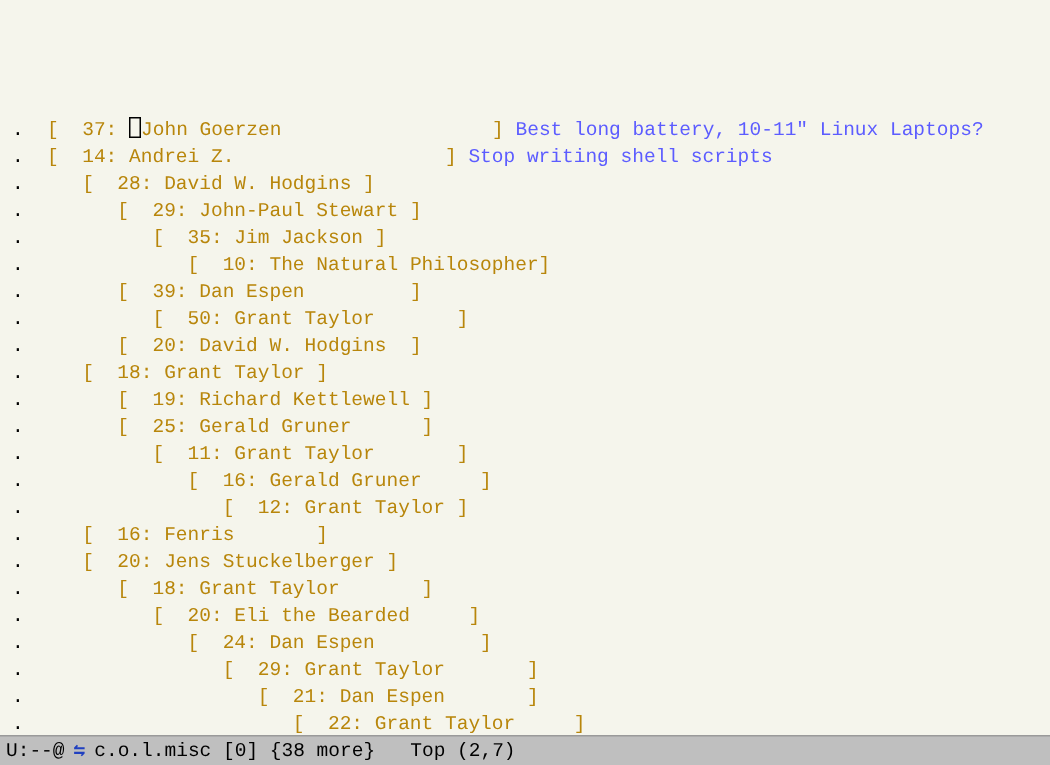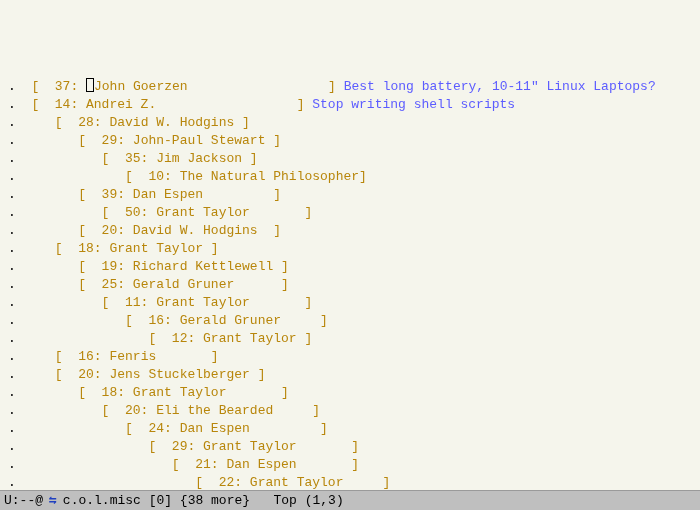--- a/index.html
+++ b/index.html
@@ -52,18 +52,18 @@
 
 
 
 <div id="summary"><div class="row"><span class="mark">.  </span><span class="lbr">[  37: </span><span class="cursor"></span><span class="author">John Goerzen                 </span><span class="lbr"> ] </span><span class="subj">Best long battery, 10-11" Linux Laptops?</span></div><div class="row"><span class="mark">.  </span><span class="lbr">[  14: </span><span class="author">Andrei Z.                 </span><span class="lbr"> ] </span><span class="subj">Stop writing shell scripts</span></div><div class="row"><span class="mark">.  </span><span class="lbr">   [  28: </span><span class="author">David W. Hodgins</span><span class="lbr"> ] </span></div><div class="row"><span class="mark">.  </span><span class="lbr">      [  29: </span><span class="author">John-Paul Stewart</span><span class="lbr"> ] </span></div><div class="row"><span class="mark">.  </span><span class="lbr">         [  35: </span><span class="author">Jim Jackson</span><span class="lbr"> ] </span></div><div class="row"><span class="mark">.  </span><span class="lbr">            [  10: </span><span class="author">The Natural Philosopher</span><span class="lbr">]</span></div><div class="row"><span class="mark">.  </span><span class="lbr">      [  39: </span><span class="author">Dan Espen        </span><span class="lbr"> ] </span></div><div class="row"><span class="mark">.  </span><span class="lbr">         [  50: </span><span class="author">Grant Taylor      </span><span class="lbr"> ] </span></div><div class="row"><span class="mark">.  </span><span class="lbr">      [  20: </span><span class="author">David W. Hodgins </span><span class="lbr"> ] </span></div><div class="row"><span class="mark">.  </span><span class="lbr">   [  18: </span><span class="author">Grant Taylor</span><span class="lbr"> ] </span></div><div class="row"><span class="mark">.  </span><span class="lbr">      [  19: </span><span class="author">Richard Kettlewell</span><span class="lbr"> ] </span></div><div class="row"><span class="mark">.  </span><span class="lbr">      [  25: </span><span class="author">Gerald Gruner     </span><span class="lbr"> ] </span></div><div class="row"><span class="mark">.  </span><span class="lbr">         [  11: </span><span class="author">Grant Taylor      </span><span class="lbr"> ] </span></div><div class="row"><span class="mark">.  </span><span class="lbr">            [  16: </span><span class="author">Gerald Gruner    </span><span class="lbr"> ] </span></div><div class="row"><span class="mark">.  </span><span class="lbr">               [  12: </span><span class="author">Grant Taylor</span><span class="lbr"> ] </span></div><div class="row"><span class="mark">.  </span><span class="lbr">   [  16: </span><span class="author">Fenris      </span><span class="lbr"> ] </span></div><div class="row"><span class="mark">.  </span><span class="lbr">   [  20: </span><span class="author">Jens Stuckelberger</span><span class="lbr"> ] </span></div><div class="row"><span class="mark">.  </span><span class="lbr">      [  18: </span><span class="author">Grant Taylor      </span><span class="lbr"> ] </span></div><div class="row"><span class="mark">.  </span><span class="lbr">         [  20: </span><span class="author">Eli the Bearded    </span><span class="lbr"> ] </span></div><div class="row"><span class="mark">.  </span><span class="lbr">            [  24: </span><span class="author">Dan Espen        </span><span class="lbr"> ] </span></div><div class="row"><span class="mark">.  </span><span class="lbr">               [  29: </span><span class="author">Grant Taylor      </span><span class="lbr"> ] </span></div><div class="row"><span class="mark">.  </span><span class="lbr">                  [  21: </span><span class="author">Dan Espen      </span><span class="lbr"> ] </span></div><div class="row"><span class="mark">.  </span><span class="lbr">                     [  22: </span><span class="author">Grant Taylor    </span><span class="lbr"> ] </span></div><div class="row"><span class="mark">.  </span><span class="lbr">                        [  39: </span><span class="author">The Natural Philosopher</span><span class="lbr"> ] </span></div></div>
 
 <div class="modeline">
   <span>U:--@</span>
   <span class="arrows">⇋</span>
   <span>c.o.l.misc [0] {38 more}</span>
   <span class="gap">   </span>
-  <span>Top (1,3)</span>
+  <span>Top (2,7)</span>
   <span class="grow"></span>
 </div>
 
 
 
 
 </body></html>

